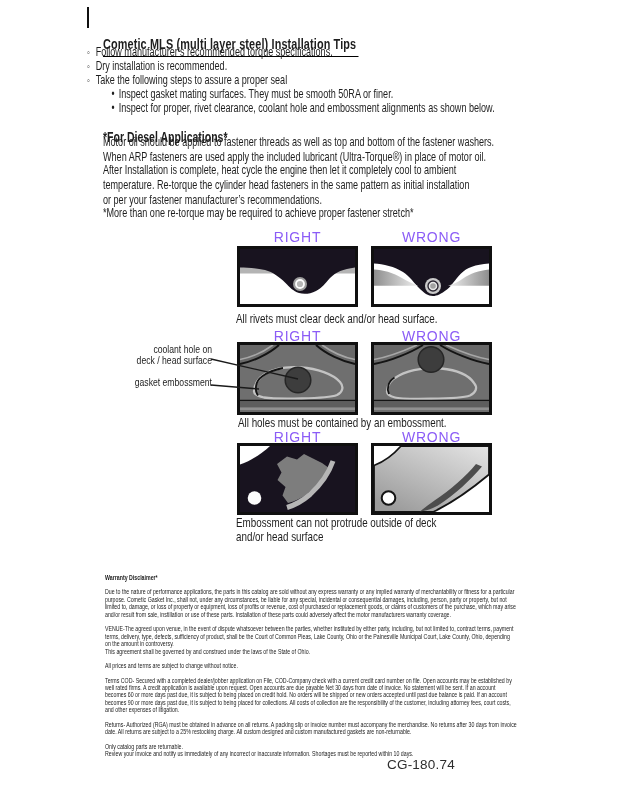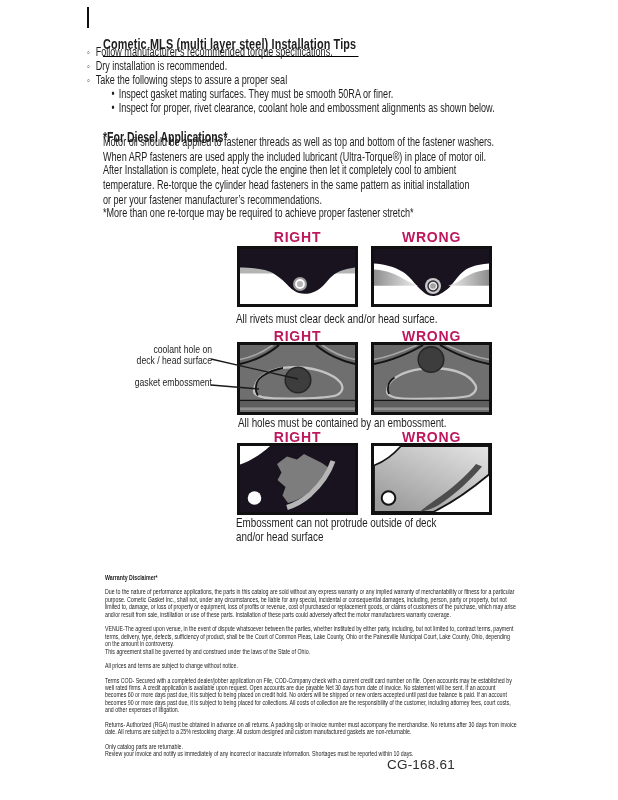--- a/index.html
+++ b/index.html
@@ -20,21 +20,21 @@
   .bullets { left:87px; top:46px; font-size:12.6px; line-height:13.9px; transform:scaleX(.72); transform-origin:0 0; }
   .bl { white-space:nowrap; }
   .bl .bm { display:inline-block; width:12px; font-size:11px; }
   .bl.sub { padding-left:34px; }
   .bl.sub .bm { width:10px; font-size:12px; }
 
   .diesel-h { left:103px; top:117px; font-size:14px; font-weight:bold; transform:scaleX(.75); }
   .para { left:103px; font-size:12.6px; line-height:15.1px; transform:scaleX(.72); transform-origin:0 0; }
   .para div { white-space:nowrap; }
 
-  .dlabel { width:121px; text-align:center; font-size:14px; font-weight:700; letter-spacing:.8px; color:#be185d; }
+  .dlabel { width:121px; text-align:center; font-size:14px; font-weight:400; letter-spacing:.8px; color:#8b5cf6; }
   .dbox { width:121px; }
   .dbox svg { display:block; }
   .dcap { font-size:12.6px; line-height:13.5px; transform:scaleX(.78); transform-origin:0 0; white-space:nowrap; }
 
   .anno { width:150px; text-align:right; font-size:10.8px; line-height:10.6px;
           transform:scaleX(.80); transform-origin:100% 0; }
 
   .fineprint { left:105px; top:574px; width:572px; font-size:7.3px; line-height:7.45px;
                transform:scaleX(.72); transform-origin:0 0; color:#232323; }
   .fineprint p { margin:0 0 7px 0; white-space:pre-line; }
@@ -216,15 +216,15 @@
     <p>Due to the nature of performance applications, the parts in this catalog are sold without any express warranty or any implied warranty of merchantability or fitness for a particular purpose.  Cometic Gasket Inc., shall not, under any circumstances, be liable for any special, incidental or consequential damages, including, person, party or property, but not limited to, damage, or loss of property or equipment, loss of profits or revenue, cost of purchased or replacement goods, or claims of customers of the purchase, which may arise and/or result from sale, instillation or use of these parts.  Installation of these parts could adversely affect the motor manufacturers warranty coverage.</p>
     <p>VENUE-The agreed upon venue, in the event of dispute whatsoever between the parties, whether instituted by either party, including, but not limited to, contract terms, payment terms, delivery, type, defects, sufficiency of product, shall be the Court of Common Pleas, Lake County, Ohio or the Painesville Municipal Court, Lake County, Ohio, depending on the amount in controversy.
 This agreement shall be governed by and construed under the laws of the State of Ohio.</p>
     <p>All prices and terms are subject to change without notice.</p>
     <p>Terms COD- Secured with a completed dealer/jobber application on File, COD-Company check with a current credit card number on file.  Open accounts may be established by well rated firms.  A credit application is available upon request.  Open accounts are due payable Net 30 days from date of invoice.  No statement will be sent.  If an account becomes 60 or more days past due, it is subject to being placed on credit hold.  No orders will be shipped or new orders accepted until past due balance is paid.  If an account becomes 90 or more days past due, it is subject to being placed for collections.  All costs of collection are the responsibility of the customer, including attorney fees, court costs, and other expenses of litigation.</p>
     <p>Returns- Authorized (RGA) must be obtained in advance on all returns.  A packing slip or invoice number must accompany the merchandise.  No returns after 30 days from invoice date.  All returns are subject to a 25% restocking charge.  All custom designed and custom manufactured gaskets are non-returnable.</p>
     <p>Only catalog parts are returnable.
 Review your invoice and notify us immediately of any incorrect or inaccurate information.  Shortages must be reported within 10 days.</p>
   </div>
 
-  <div class="abs pagenum">CG-168.61</div>
+  <div class="abs pagenum">CG-180.74</div>
 
 </div>
 
 </body></html>

